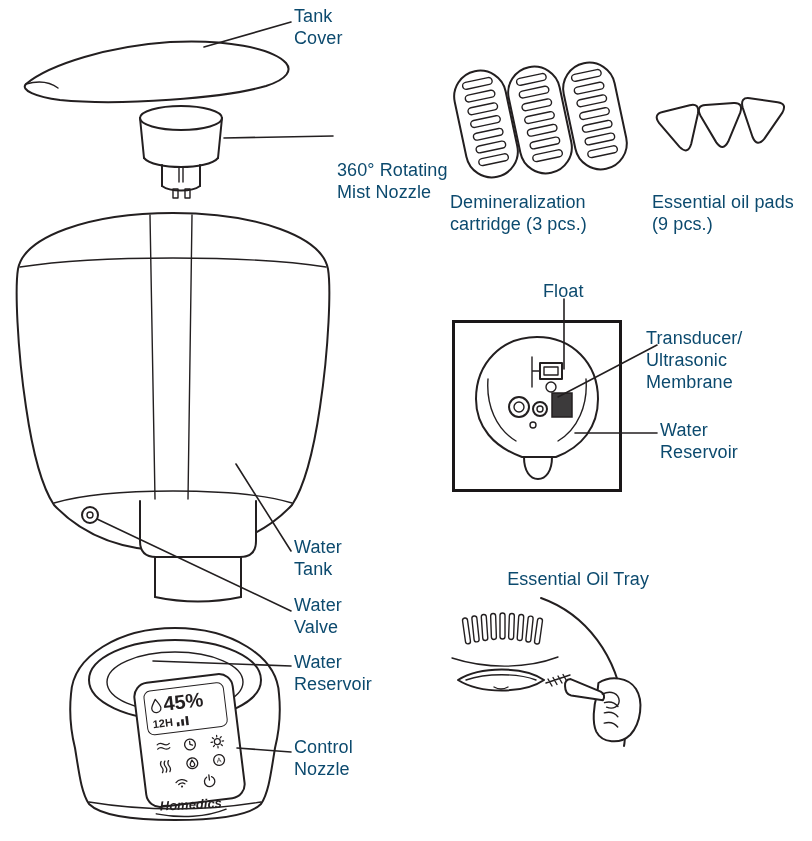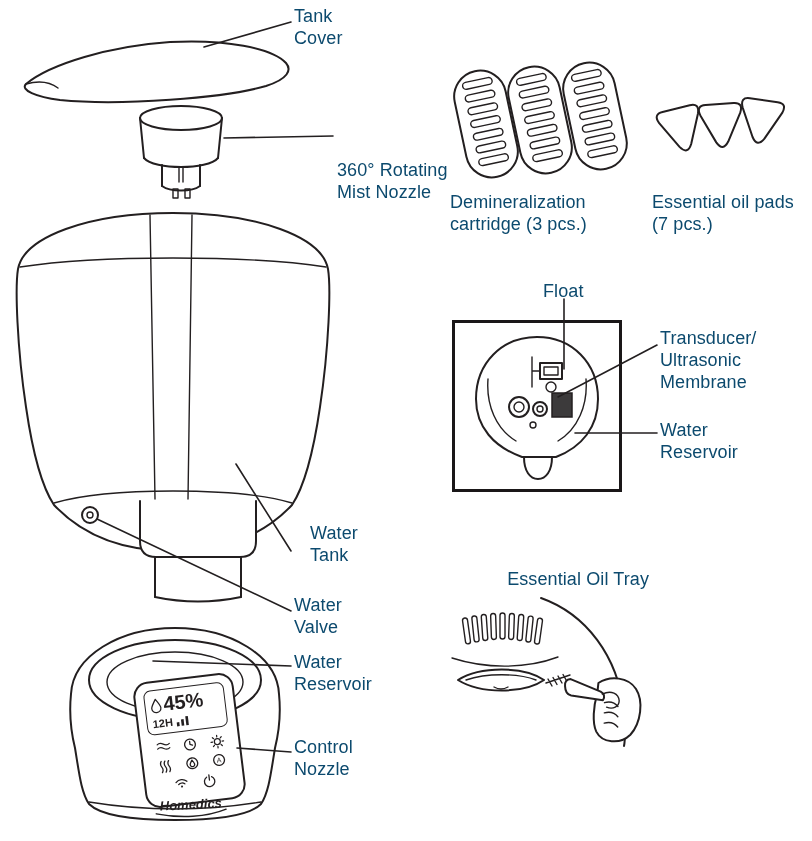--- a/index.html
+++ b/index.html
@@ -256,23 +256,23 @@
       <line x1="291" y1="752" x2="237" y2="748"></line>
       <line x1="564" y1="299" x2="564" y2="369"></line>
       <line x1="657" y1="345" x2="558" y2="397"></line>
       <line x1="657" y1="433" x2="575" y2="433"></line>
     </g>
   </svg>
 
   <div class="lbl" style="left:294px;top:6px;width:72px;">Tank Cover</div>
   <div class="lbl" style="left:337px;top:120px;width:118px;margin-top:40px;">360° Rotating Mist Nozzle</div>
   <div class="lbl ctr" style="left:450px;top:192px;width:180px;">Demineralization cartridge (3 pcs.)</div>
-  <div class="lbl ctr" style="left:652px;top:192px;width:145px;">Essential oil pads (7 pcs.)</div>
+  <div class="lbl ctr" style="left:652px;top:192px;width:145px;">Essential oil pads (9 pcs.)</div>
   <div class="lbl" style="left:543px;top:281px;width:70px;">Float</div>
-  <div class="lbl" style="left:660px;top:328px;width:108px;">Transducer/ Ultrasonic Membrane</div>
+  <div class="lbl" style="left:646px;top:328px;width:108px;">Transducer/ Ultrasonic Membrane</div>
   <div class="lbl" style="left:660px;top:420px;width:95px;">Water Reservoir</div>
-  <div class="lbl" style="left:294px;top:523px;width:70px;margin-left:16px;">Water Tank</div>
+  <div class="lbl" style="left:294px;top:537px;width:70px;">Water Tank</div>
   <div class="lbl" style="left:294px;top:595px;width:70px;">Water Valve</div>
   <div class="lbl" style="left:294px;top:652px;width:105px;">Water Reservoir</div>
   <div class="lbl" style="left:294px;top:737px;width:90px;">Control Nozzle</div>
   <div class="lbl" style="left:449px;top:569px;width:200px;text-align:right;">Essential Oil Tray</div>
 
 </div>
 
 </body></html>

